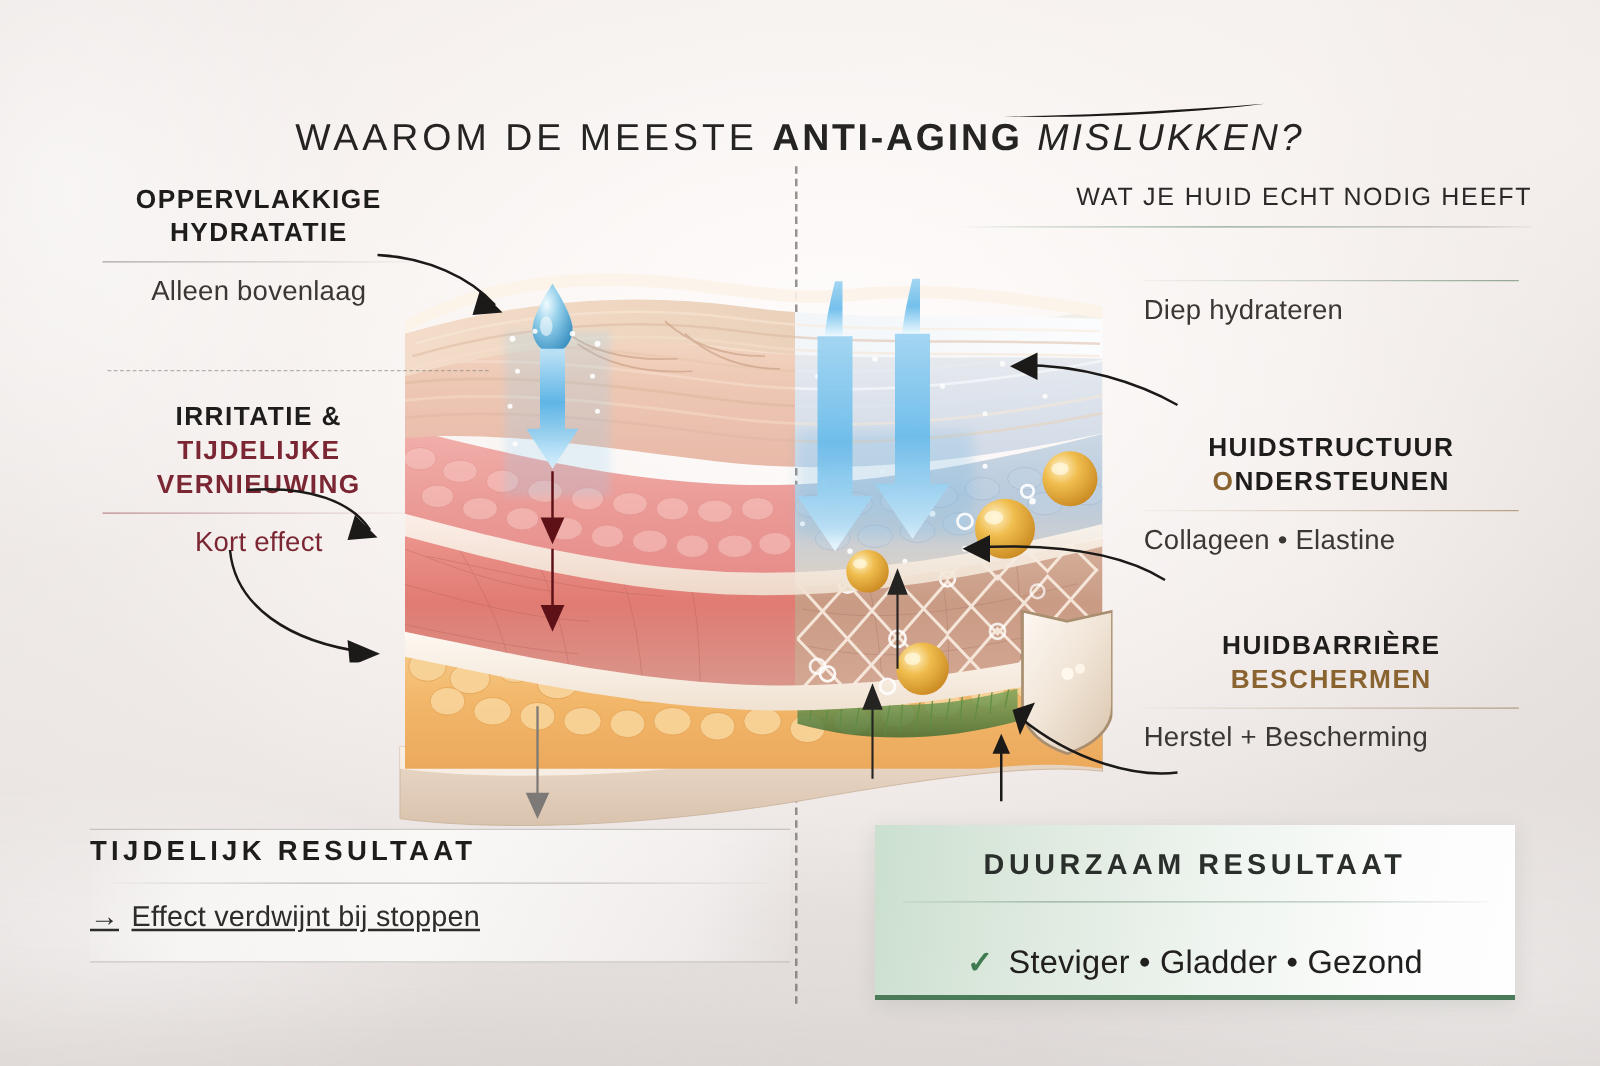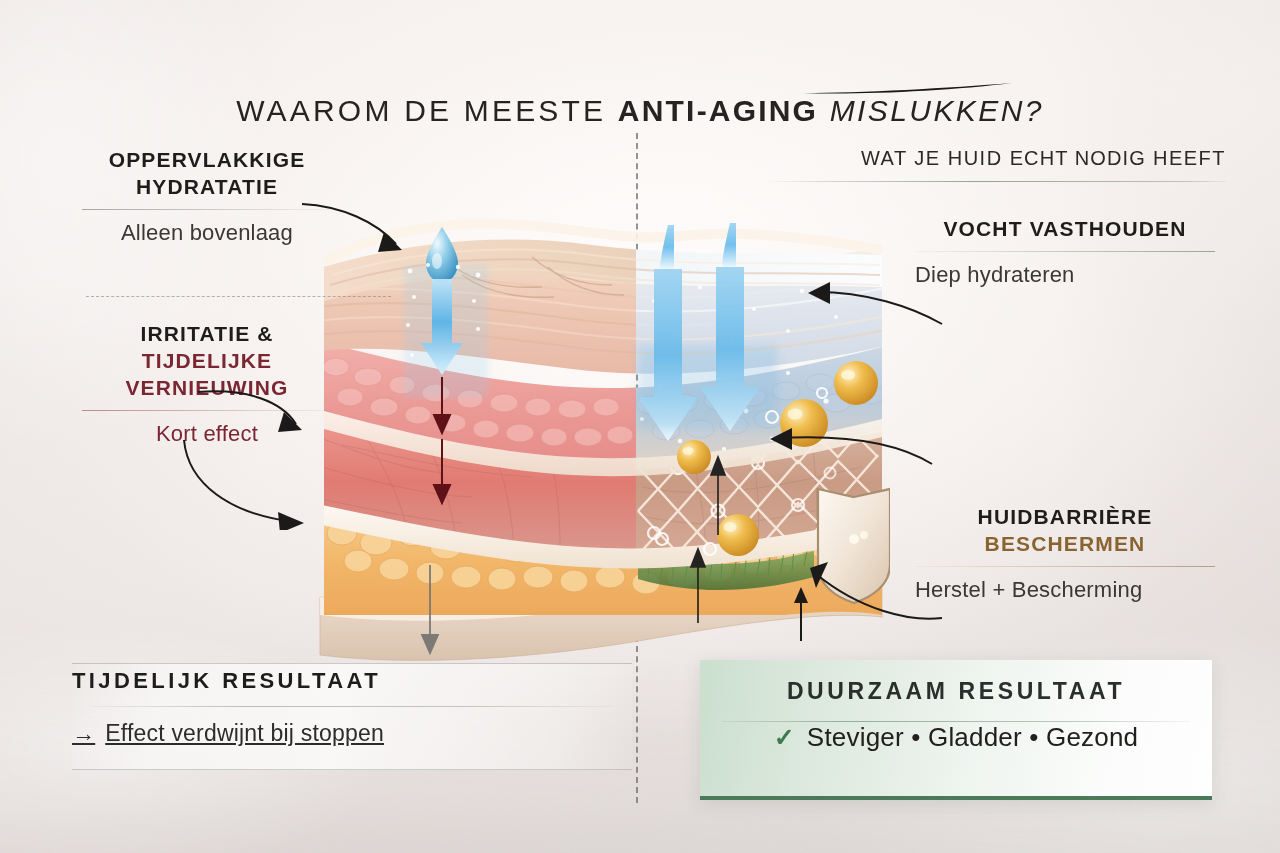--- a/index.html
+++ b/index.html
@@ -155,21 +155,21 @@
     padding: 18px 0 16px 0; text-align: center;
   }
   #panel-right .pt {
     font-weight: 800; font-size: 23px; letter-spacing: 3.6px; color: #2a2f2b;
   }
   #panel-right .prule {
     height: 1px; margin: 16px 22px 0 22px;
     background: linear-gradient(90deg, rgba(90,130,100,0.10), rgba(90,130,100,0.58) 26%, rgba(110,140,118,0.45) 74%, rgba(120,145,126,0.08));
   }
   #panel-right .pb {
-    margin-top: 0; font-size: 26px; color: #22201e; letter-spacing: .2px;
+    margin-top: 32px; font-size: 26px; color: #22201e; letter-spacing: .2px;
     white-space: nowrap;
   }
   #panel-right .chk {
     color: #3f7a50; font-size: 25px; font-weight: 700; margin-right: 12px;
   }
 </style>
 </head>
 <body>
 
 <div id="stage">
@@ -626,27 +626,32 @@
   </svg>
 
   <div id="right-header">
     <div class="htxt">
       <span>WAT JE HUID </span><b>ECHT NODIG</b><span> HEEFT</span>
     </div>
     <div class="hrule"></div>
   </div>
 
   <div class="lab right" id="lab-vocht">
-    <div class="ttl">
-      <div>VOCHT VASTHOUDEN</div>
-    </div>
     <div class="rule rtl green"></div>
     <div class="sub">Diep hydrateren</div>
   </div>
 
+  <div class="lab right" id="lab-struct">
+    <div class="ttl">
+      <div>HUIDSTRUCTUUR</div>
+      <div><span class="gold">O</span><span>NDERSTEUNEN</span></div>
+    </div>
+    <div class="rule rtl gold"></div>
+    <div class="sub">Collageen • Elastine</div>
+  </div>
 
   <div class="lab right" id="lab-barrier">
     <div class="ttl">
       <div>HUIDBARRIÈRE</div>
       <div class="gold">BESCHERMEN</div>
     </div>
     <div class="rule rtl gold"></div>
     <div class="sub">Herstel + Bescherming</div>
   </div>
 

